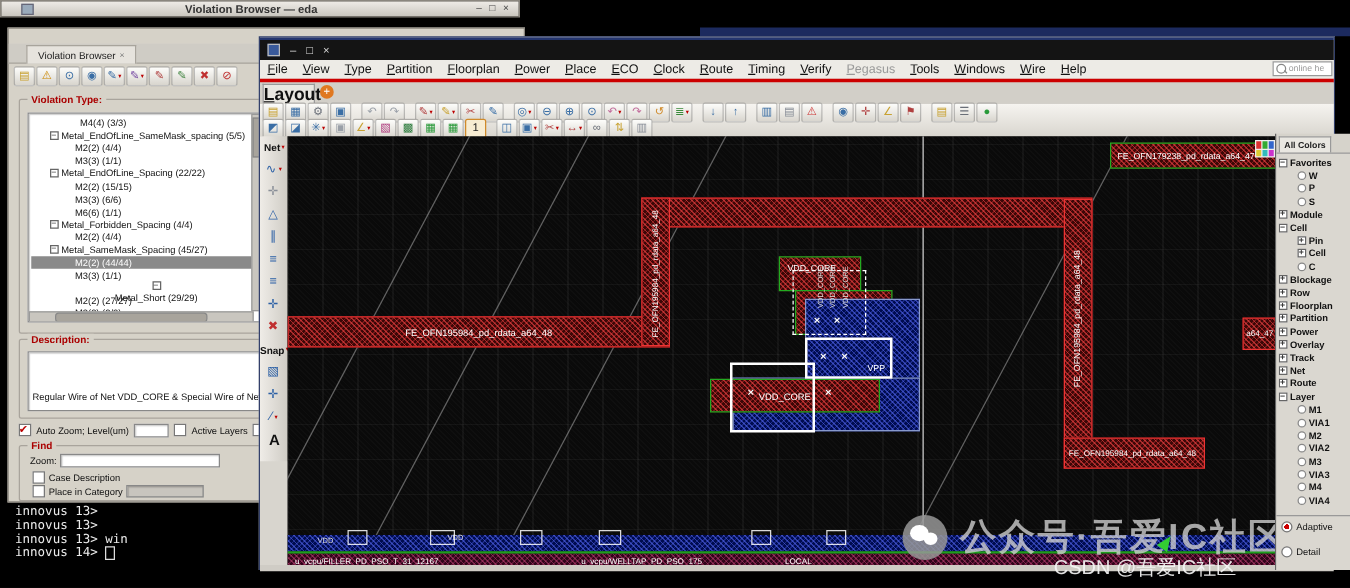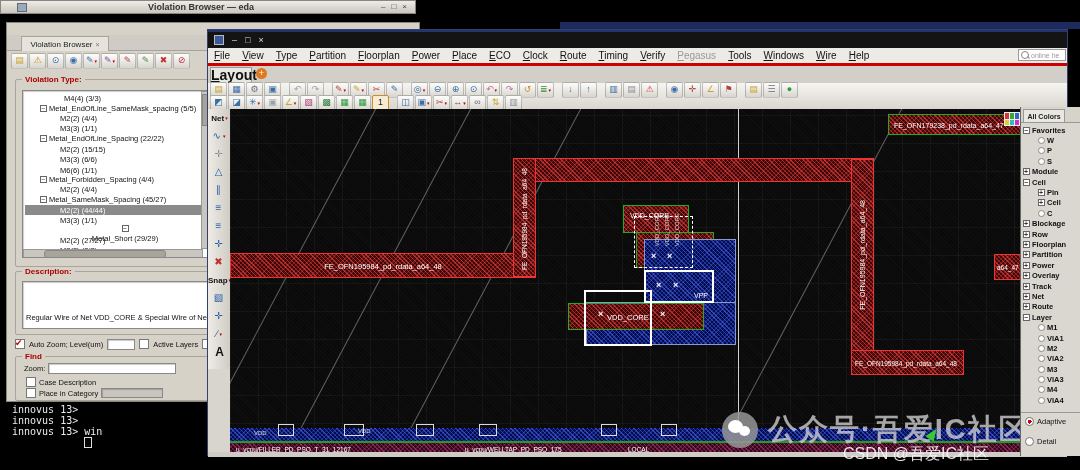--- a/index.html
+++ b/index.html
@@ -78,20 +78,21 @@
 <body>
 
 <div id="navy-strip" class="abs"></div>
 
 <div id="terminal" class="win">
   <div>
 
   <div class="tline">innovus 13&gt;</div>
       <div class="tline">innovus 13&gt;</div>
       <div class="tline">innovus 13&gt; win</div>
+      <div class="tline">innovus 14&gt;</div>
     </div>
   <span class="abs" style="left:78px;top:43px;width:6px;height:9px;border:1px solid #ddd;"></span>
 </div>
 
 <div id="vb-win" class="win">
 
   <div class="abs" style="left:0;top:12px;width:412px;height:15px;background:#cfccc5;border-bottom:1px solid #a8a49c;">
     <div class="abs" style="left:14px;top:1px;width:86px;height:14px;background:#e6e3dd;border:1px solid #a8a49c;border-bottom:none;display:flex;align-items:center;justify-content:center;gap:3px;">
       <span style="font-size:8px;color:#222;">Violation Browser</span>
       <span style="font-size:7px;color:#777;">×</span>

